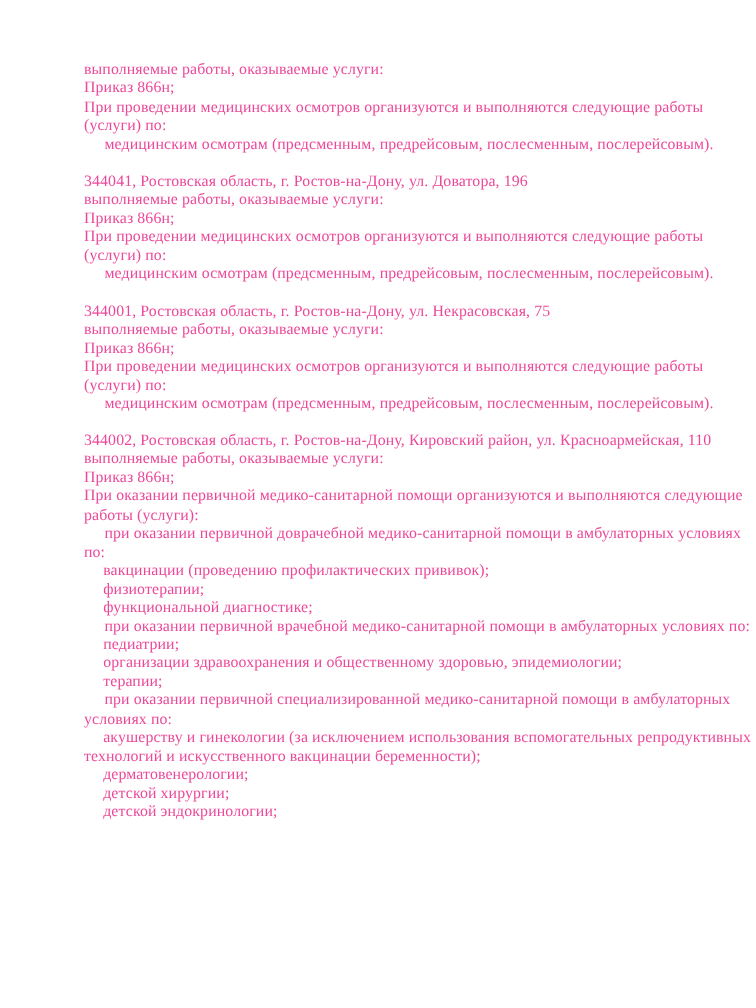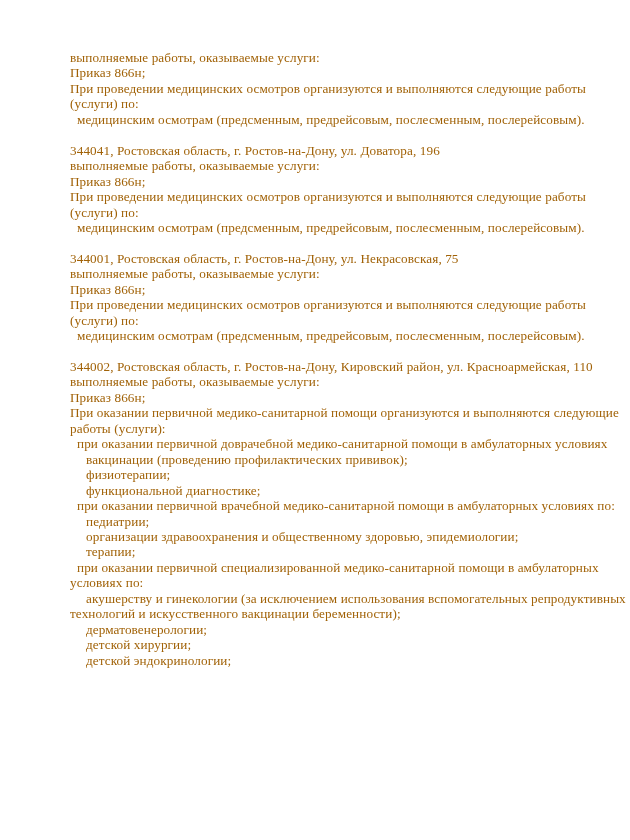--- a/index.html
+++ b/index.html
@@ -29,28 +29,28 @@
     margin: 0 0 15.45px 0;
   }
   .block:last-child {
     margin-bottom: 0;
   }
   .line {
     white-space: pre;
     letter-spacing: 0.1px;
   }
   .indent-0 { padding-left: 0; }
-  .indent-1 { padding-left: 7px; }
+  .indent-1 { padding-left: 7px; margin-left: 10px; }
   .indent-2 { padding-left: 16px; font-family: Liberation Serif, serif; }
 </style>
 </head>
 <body>
 
 <div class="page">
-  <div class="doc-body" style="color: #a16207;">
+  <div class="doc-body" style="color: #ec4899;">
       <div class="block">
         <div class="line indent-0">выполняемые работы, оказываемые услуги:</div>
         <div class="line indent-0">Приказ 866н;</div>
         <div class="line indent-0">При проведении медицинских осмотров организуются и выполняются следующие работы</div>
         <div class="line indent-0">(услуги) по:</div>
         <div class="line indent-1">медицинским осмотрам (предсменным, предрейсовым, послесменным, послерейсовым).</div>
       </div>
       <div class="block">
         <div class="line indent-0">344041, Ростовская область, г. Ростов-на-Дону, ул. Доватора, 196</div>
         <div class="line indent-0">выполняемые работы, оказываемые услуги:</div>
@@ -67,20 +67,21 @@
         <div class="line indent-0">(услуги) по:</div>
         <div class="line indent-1">медицинским осмотрам (предсменным, предрейсовым, послесменным, послерейсовым).</div>
       </div>
       <div class="block">
         <div class="line indent-0">344002, Ростовская область, г. Ростов-на-Дону, Кировский район, ул. Красноармейская, 110</div>
         <div class="line indent-0">выполняемые работы, оказываемые услуги:</div>
         <div class="line indent-0">Приказ 866н;</div>
         <div class="line indent-0">При оказании первичной медико-санитарной помощи организуются и выполняются следующие</div>
         <div class="line indent-0">работы (услуги):</div>
         <div class="line indent-1">при оказании первичной доврачебной медико-санитарной помощи в амбулаторных условиях</div>
+        <div class="line indent-0">по:</div>
         <div class="line indent-2">вакцинации (проведению профилактических прививок);</div>
         <div class="line indent-2">физиотерапии;</div>
         <div class="line indent-2">функциональной диагностике;</div>
         <div class="line indent-1">при оказании первичной врачебной медико-санитарной помощи в амбулаторных условиях по:</div>
         <div class="line indent-2">педиатрии;</div>
         <div class="line indent-2">организации здравоохранения и общественному здоровью, эпидемиологии;</div>
         <div class="line indent-2">терапии;</div>
         <div class="line indent-1">при оказании первичной специализированной медико-санитарной помощи в амбулаторных</div>
         <div class="line indent-0">условиях по:</div>
         <div class="line indent-2">акушерству и гинекологии (за исключением использования вспомогательных репродуктивных</div>

